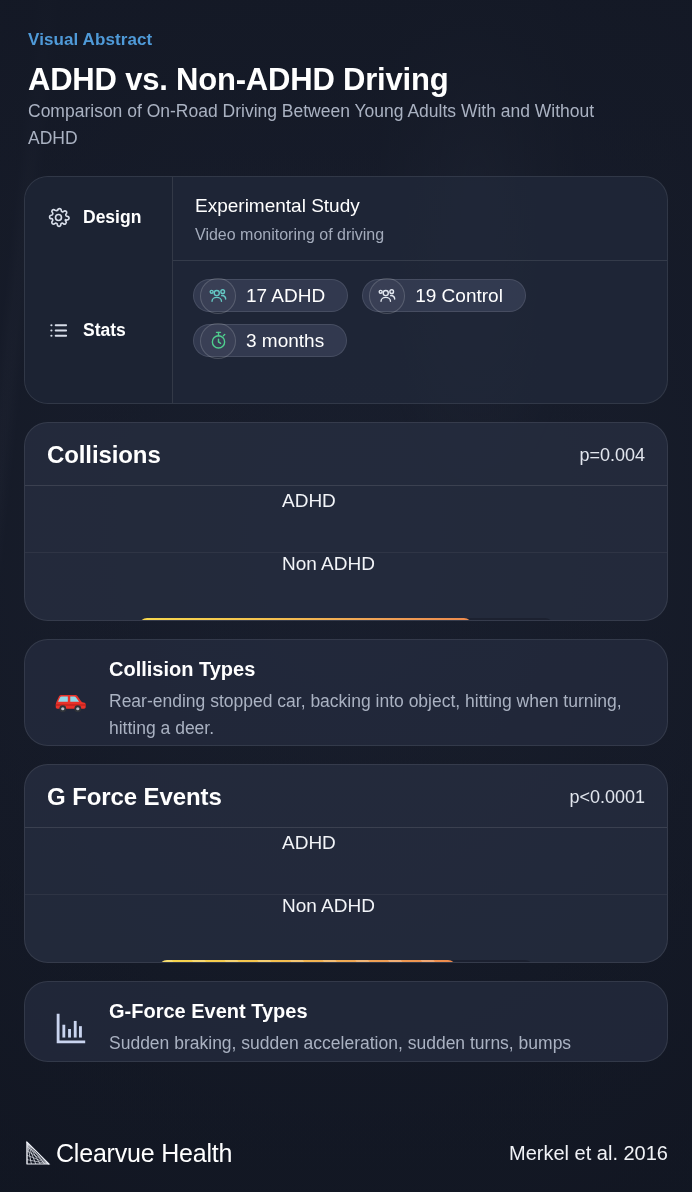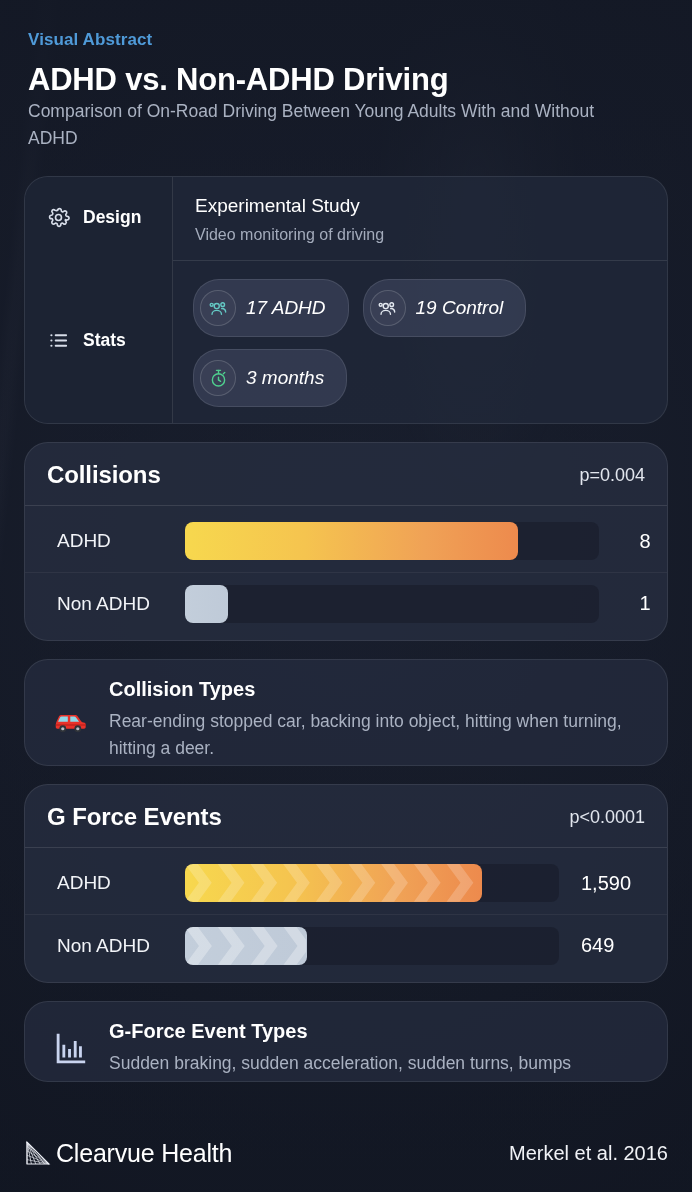--- a/index.html
+++ b/index.html
@@ -157,26 +157,25 @@
     padding: 18px 20px 16px 20px;
     display: flex;
     flex-wrap: wrap;
     gap: 12px 14px;
     align-content: flex-start;
   }
   .pill {
     display: flex;
     align-items: center;
     gap: 10px;
-    height: 58px;
+    height: 33px;
     padding: 0 22px 0 6px;
     border-radius: 26px;
     background: rgba(63,72,96,0.60);
     border: 1px solid rgba(255,255,255,0.10);
-    font-style: italic;
   }
   .pill-icon-wrap {
     width: 36px; height: 36px;
     flex: 0 0 36px;
     border-radius: 50%;
     border: 1px solid rgba(255,255,255,0.16);
     background: rgba(255,255,255,0.035);
     display: flex;
     align-items: center;
     justify-content: center;
@@ -210,20 +209,21 @@
     font-size: 18px;
     color: #e2e6ee;
     font-weight: 400;
   }
   .chart-rows { padding: 4px 0 6px 0; }
   .chart-row {
     display: flex;
     align-items: center;
     height: 62px;
     padding: 0 32px;
+    flex-direction: column;
   }
   .chart-row + .chart-row { border-top: 1px solid rgba(255,255,255,0.055); }
   .row-label {
     width: 128px;
     flex: 0 0 128px;
     font-size: 19px;
     color: #f2f4f8;
   }
   .bar-track {
     position: relative;

